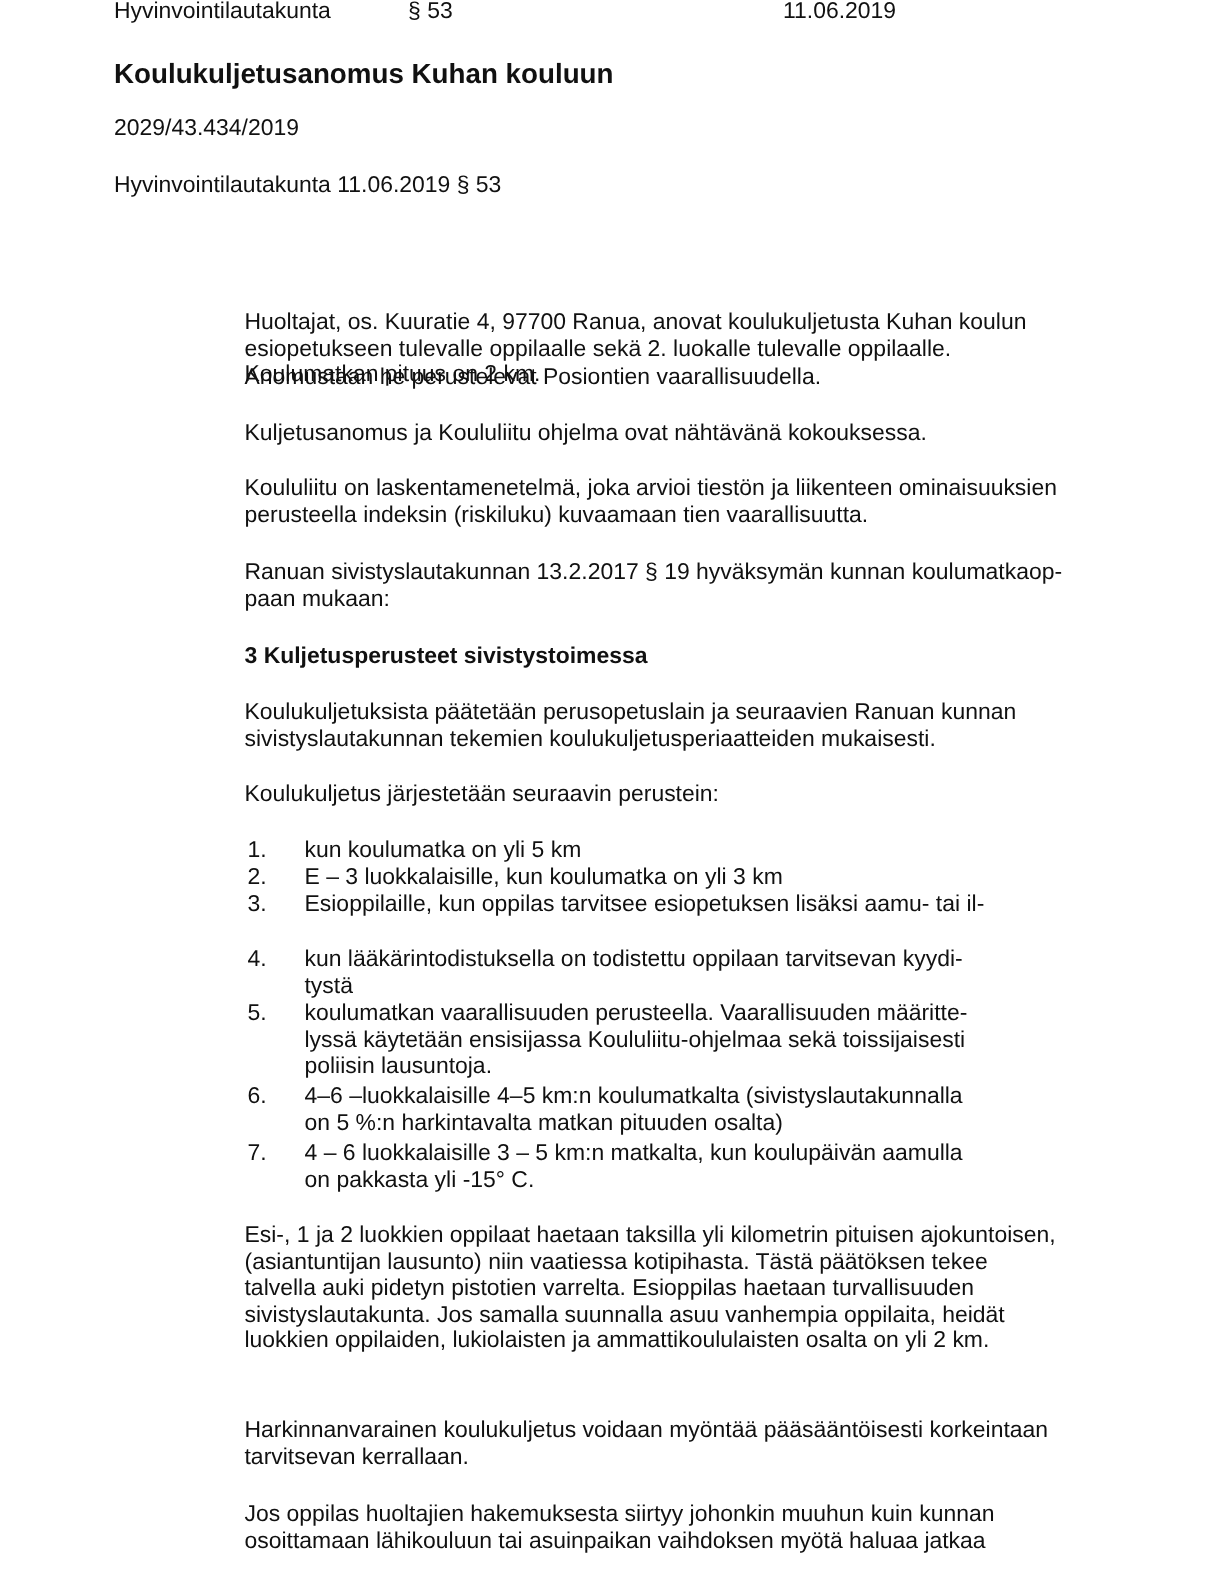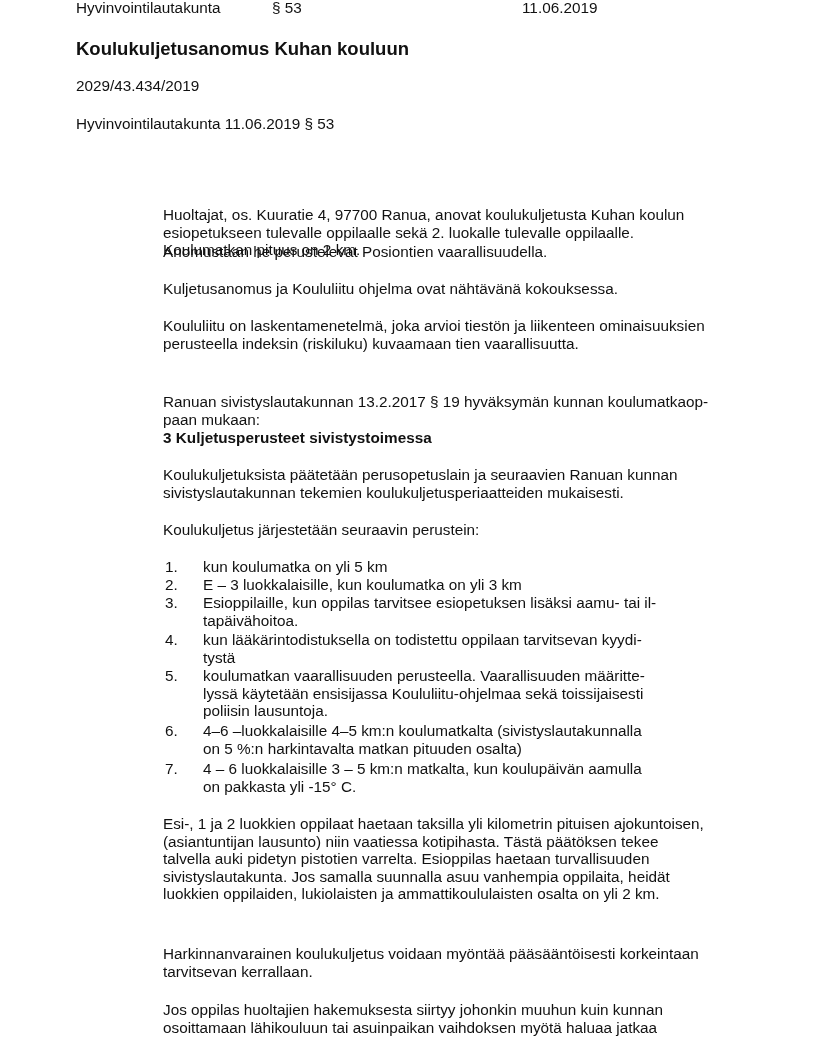--- a/index.html
+++ b/index.html
@@ -43,21 +43,21 @@
 
 <div class="p" style="top:280px;">
   <span class="ln">Kuljetusanomus ja Koululiitu ohjelma ovat nähtävänä kokouksessa.</span>
 </div>
 
 <div class="p" style="top:317px;">
   <span class="ln">Koululiitu on laskentamenetelmä, joka arvioi tiestön ja liikenteen ominaisuuksien</span>
   <span class="ln">perusteella indeksin (riskiluku) kuvaamaan tien vaarallisuutta.</span>
 </div>
 
-<div class="p" style="top:393px;">
+<div class="p" style="top:373px;">
   <span class="ln">Ranuan sivistyslautakunnan 13.2.2017 § 19 hyväksymän kunnan koulumatkaop-</span>
   <span class="ln">paan mukaan:</span>
 </div>
 
 <div class="p bold" style="top:429px;">3 Kuljetusperusteet sivistystoimessa</div>
 
 <div class="p" style="top:466px;">
   <span class="ln">Koulukuljetuksista päätetään perusopetuslain ja seuraavien Ranuan kunnan</span>
   <span class="ln">sivistyslautakunnan tekemien koulukuljetusperiaatteiden mukaisesti.</span>
 </div>
@@ -76,21 +76,20 @@
   <div class="li" style="top:576px;">
     <span class="num">2.</span>
     <span class="txt">
         <span class="ln">E – 3 luokkalaisille, kun koulumatka on yli 3 km</span>
       </span>
   </div>
   <div class="li" style="top:594px;">
     <span class="num">3.</span>
     <span class="txt">
       <span class="ln">Esioppilaille, kun oppilas tarvitsee esiopetuksen lisäksi aamu- tai il-</span>
-      <span class="ln">tapäivähoitoa.</span>
     </span>
   </div>
   <div class="li" style="top:631px;">
     <span class="num">4.</span>
     <span class="txt">
       <span class="ln">kun lääkärintodistuksella on todistettu oppilaan tarvitsevan kyydi-</span>
       <span class="ln">tystä</span>
     </span>
   </div>
   <div class="li" style="top:667px;">

